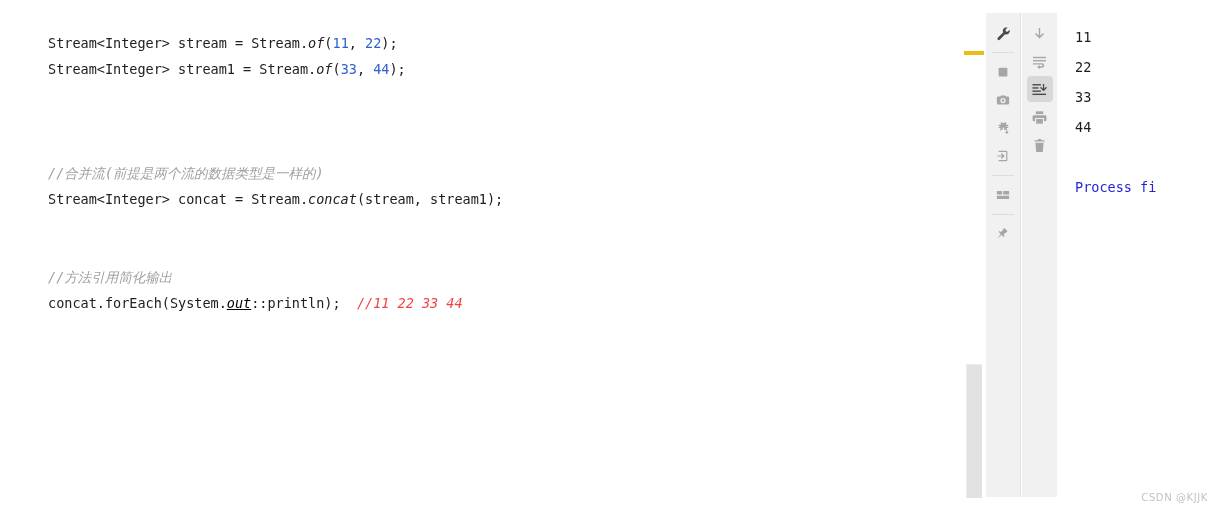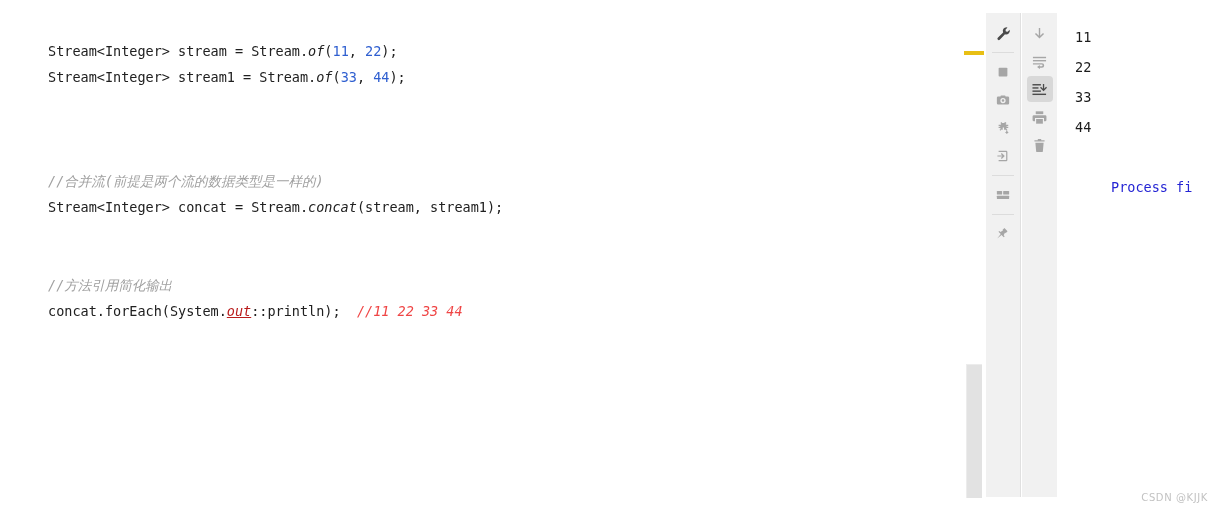--- a/index.html
+++ b/index.html
@@ -19,32 +19,32 @@
   #editor-pane {
     position: absolute;
     left: 0; top: 0;
     width: 955px;
     height: 508px;
     background: #ffffff;
   }
   #code-block {
     position: absolute;
     left: 48px;
-    top: 38px;
+    top: 30px;
     font-family: "DejaVu Sans Mono", "Liberation Mono", monospace;
     font-size: 13.5px;
     line-height: 26px;
     white-space: pre;
     color: #1a1a1a;
   }
   .code-line { height: 26px; white-space: pre; }
   .tok-plain   { color: #202020; }
   .tok-num     { color: #2f5fd0; }
   .tok-method  { color: #202020; font-style: italic; }
-  .tok-field   { color: #b91c1c; font-style: italic; text-decoration: underline; }
+  .tok-field   { color: #000000; font-style: italic; text-decoration: underline; }
   .tok-comment { color: #a0a0a0; font-style: italic; text-align: right; }
   .tok-comment-tail { color: #ef4444; font-style: italic; }
 
   
   #editor-scroll-strip {
     position: absolute;
     left: 963px; top: 0;
     width: 22px;
     height: 508px;
     background: #ffffff;
@@ -115,21 +115,21 @@
     position: absolute;
     left: 18px;
     top: 22px;
     font-family: "DejaVu Sans Mono", "Liberation Mono", monospace;
     font-size: 13.5px;
     line-height: 30px;
     white-space: pre;
   }
   .console-line { height: 30px; white-space: pre; }
   .out-normal { color: #1c1c1c; }
-  .out-info   { color: #2424d4; margin-left: 36px; }
+  .out-info   { color: #2424d4; }
 
   
   #watermark {
     position: absolute;
     right: 20px;
     bottom: 5px;
     font-family: "DejaVu Sans", sans-serif;
     font-size: 10px;
     letter-spacing: 0.6px;
     color: #c2c2c2;

